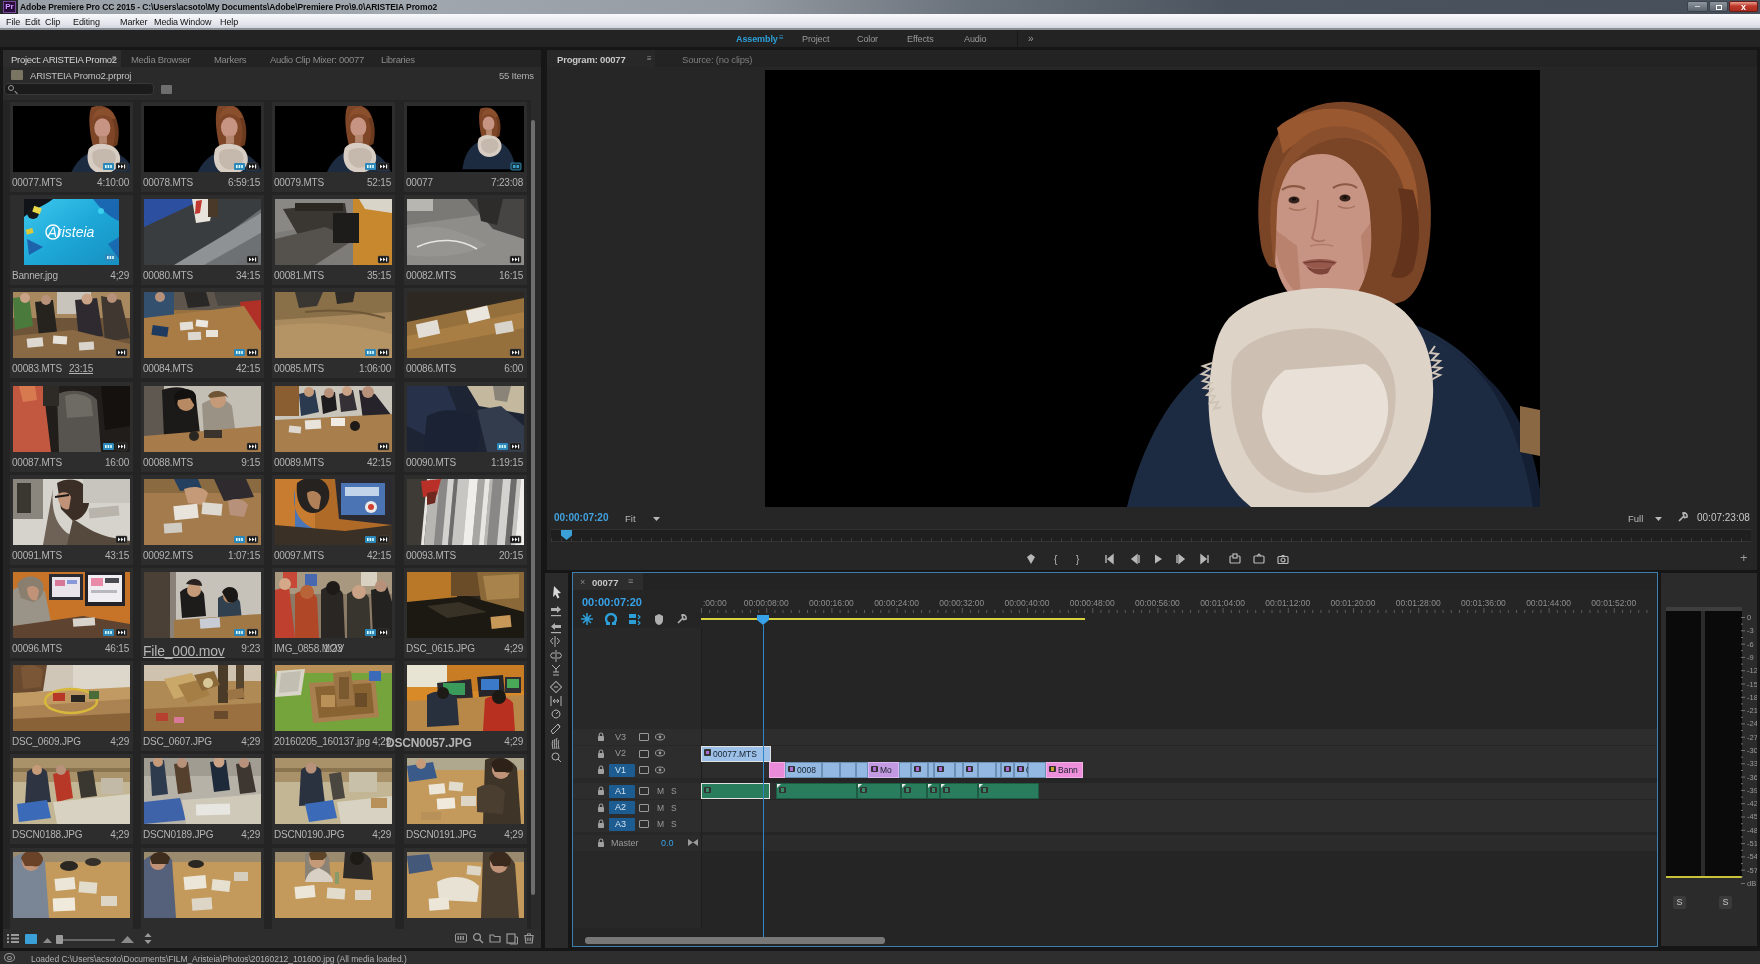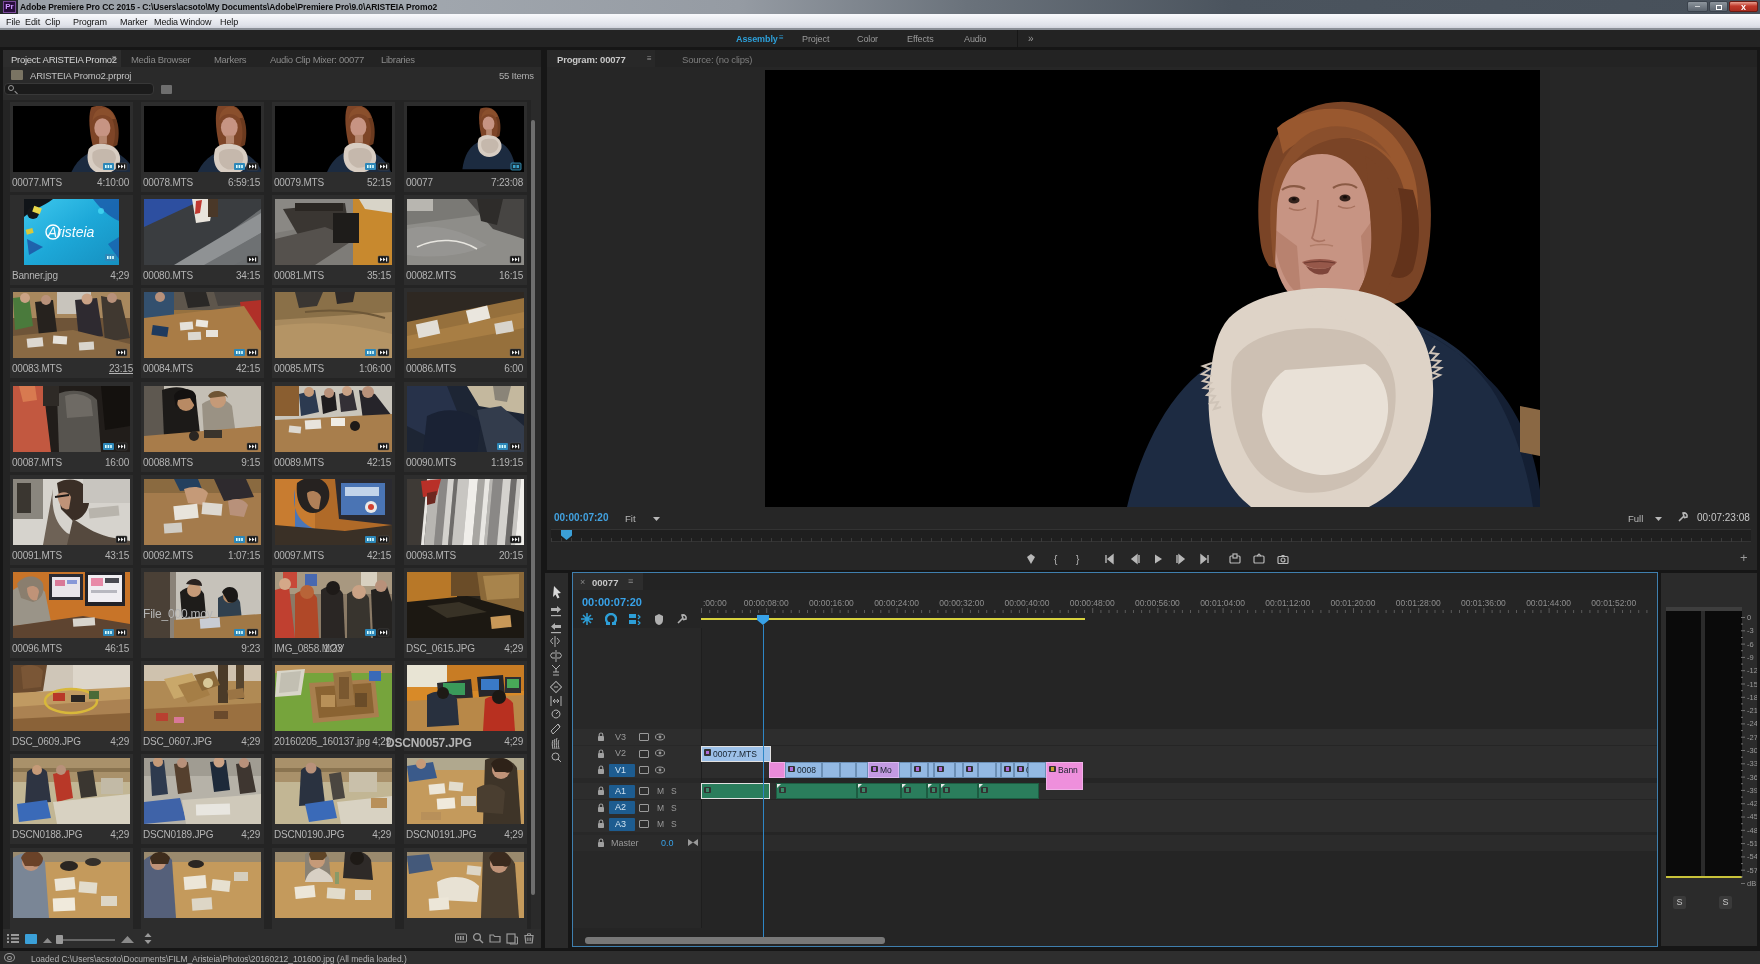--- a/index.html
+++ b/index.html
@@ -12,21 +12,21 @@
 <div class="abs" style="left:1687px;top:1px;width:21px;height:11px;background:linear-gradient(#8d959d,#5a636d);border:1px solid #3a424c;border-radius:2px;color:#fff;font-size:9px;text-align:center;line-height:8px;">–</div>
 <div class="abs" style="left:1709px;top:1px;width:19px;height:11px;background:linear-gradient(#8d959d,#5a636d);border:1px solid #3a424c;border-radius:2px;">
       <div style="position:absolute;left:6px;top:2.5px;width:6px;height:5px;border:1px solid #fff;"></div>
     </div>
 <div class="abs" style="left:1729px;top:1px;width:29px;height:11px;background:linear-gradient(#e8a091,#c0392b 45%,#a82b1e);border:1px solid #6a1a12;border-radius:2px;color:#fff;font-size:9px;font-weight:bold;text-align:center;line-height:10px;">x</div>
 </div>
 <div class="abs" style="left:0;top:14px;width:1760px;height:14px;background:linear-gradient(#f8f9fc,#dfe2e9 80%,#d2d5dd);">
 <div class="abs txt" style="left:6px;top:2.5px;font-size:9px;color:#111;letter-spacing:-0.1px;">File</div>
 <div class="abs txt" style="left:25px;top:2.5px;font-size:9px;color:#111;letter-spacing:-0.1px;">Edit</div>
 <div class="abs txt" style="left:45px;top:2.5px;font-size:9px;color:#111;letter-spacing:-0.1px;">Clip</div>
-<div class="abs txt" style="left:73px;top:2.5px;font-size:9px;color:#111;letter-spacing:-0.1px;">Program</div>
+<div class="abs txt" style="left:73px;top:2.5px;font-size:9px;color:#111;letter-spacing:-0.1px;">Editing</div>
 <div class="abs txt" style="left:120px;top:2.5px;font-size:9px;color:#111;letter-spacing:-0.1px;">Marker</div>
 <div class="abs txt" style="left:154px;top:2.5px;font-size:9px;color:#111;letter-spacing:-0.1px;">Media</div>
 <div class="abs txt" style="left:180px;top:3px;font-size:9px;color:#111;letter-spacing:-0.1px;">Window</div>
 <div class="abs txt" style="left:220px;top:2.5px;font-size:9px;color:#111;letter-spacing:-0.1px;">Help</div>
 </div>
 <div class="abs" style="left:0;top:28px;width:1760px;height:2px;background:#8a8f96;"></div>
 <div class="abs" style="left:0;top:30px;width:1760px;height:17px;background:#232323;">
 <div class="abs txt" style="left:736px;top:4px;font-size:9px;color:#2d9fd8;font-weight:bold;letter-spacing:-0.1px;">Assembly</div>
 <div class="abs txt" style="left:802px;top:4px;font-size:9px;color:#9a9a9a;font-weight:normal;letter-spacing:-0.1px;">Project</div>
 <div class="abs txt" style="left:857px;top:4px;font-size:9px;color:#9a9a9a;font-weight:normal;letter-spacing:-0.1px;">Color</div>
@@ -279,21 +279,21 @@
       <rect x="66" y="50" width="15" height="8" fill="#d8d4cc" transform="rotate(-4 73 54)"></rect>
       <g>
         <rect x="103" y="57" width="11" height="7" rx="1" fill="#161616" stroke="#555" stroke-width="0.5"></rect>
         <path d="M105 58.5 l2.5 2 -2.5 2z" fill="#eee"></path>
         <path d="M108 58.5 l2.5 2 -2.5 2z" fill="#eee"></path>
         <rect x="111" y="58.5" width="1.2" height="4" fill="#eee"></rect>
       </g>
     </svg>
   </div>
 <div class="abs txt" style="left:12px;top:363px;font-size:10px;color:#b4b4b4;letter-spacing:-0.2px;">00083.MTS</div>
-<div class="abs txt" style="left:17px;top:363px;width:116px;text-align:right;font-size:10px;color:#b4b4b4;letter-spacing:-0.2px;text-decoration:underline;">23:15</div>
+<div class="abs txt" style="left:23px;top:363px;width:116px;text-align:center;font-size:10px;color:#b4b4b4;letter-spacing:-0.2px;text-decoration:underline;">23:15</div>
 <div class="abs" style="left:141px;top:288px;width:123px;height:90px;background:#2d2d2d;"></div>
 <div class="abs" style="left:144px;top:292px;width:117px;height:66px;">
     <svg width="117" height="66" viewBox="0 0 117 66" style="">
       <rect width="117" height="66" fill="#96713f"></rect>
       <rect width="117" height="18" fill="#5e564c"></rect>
       <rect x="0" y="0" width="30" height="26" fill="#33506e"></rect>
       <circle cx="16" cy="5" r="5" fill="#b8917a"></circle>
       <path d="M40 0 L62 0 L66 14 L44 16 Z" fill="#2a2826"></path>
       <path d="M70 0 L117 0 L117 12 L74 14 Z" fill="#484440"></path>
       <path d="M96 10 L117 8 L117 38 L100 40 Z" fill="#b03028"></path>
@@ -634,21 +634,21 @@
         <rect x="97.2" y="59" width="1.6" height="3" fill="#dff"></rect>
       </g>
       <g>
         <rect x="103" y="57" width="11" height="7" rx="1" fill="#161616" stroke="#555" stroke-width="0.5"></rect>
         <path d="M105 58.5 l2.5 2 -2.5 2z" fill="#eee"></path>
         <path d="M108 58.5 l2.5 2 -2.5 2z" fill="#eee"></path>
         <rect x="111" y="58.5" width="1.2" height="4" fill="#eee"></rect>
       </g>
     </svg>
   </div>
-<div class="abs txt" style="left:143px;top:607px;font-size:12px;color:#b4b4b4;letter-spacing:-0.2px;">File_000.mov</div>
+<div class="abs txt" style="left:143px;top:643px;font-size:14px;color:#b4b4b4;letter-spacing:-0.2px;text-decoration:underline;">File_000.mov</div>
 <div class="abs txt" style="left:144px;top:643px;width:116px;text-align:right;font-size:10px;color:#b4b4b4;letter-spacing:-0.2px;">9:23</div>
 <div class="abs" style="left:272px;top:568px;width:123px;height:90px;background:#2d2d2d;"></div>
 <div class="abs" style="left:275px;top:572px;width:117px;height:66px;">
     <svg width="117" height="66" viewBox="0 0 117 66" style="">
       <rect width="117" height="66" fill="#8a7a66"></rect>
       <rect width="117" height="22" fill="#a89880"></rect>
       <rect x="8" y="0" width="14" height="16" fill="#c84838"></rect>
       <rect x="30" y="2" width="12" height="12" fill="#4868b0"></rect>
       <rect x="86" y="0" width="16" height="14" fill="#d8d0c0"></rect>
       <path d="M0 18 L14 14 L20 66 L0 66 Z" fill="#c04030"></path>
@@ -1594,21 +1594,21 @@
         <div style="position:absolute;left:1.5px;top:1.5px;width:3.5px;height:3.5px;background:#b06ad8;"></div>
       </div>
     </div>
 <div class="abs" style="left:441px;top:189px;width:14px;height:16px;background:#93b9e3;border:1px solid #6b8fb5;">
       <div class="abs" style="left:2px;top:2.5px;width:6.5px;height:6.5px;background:#333;border-radius:1px;">
         <div style="position:absolute;left:1.5px;top:1.5px;width:3.5px;height:3.5px;background:#b06ad8;"></div>
       </div>
       <div class="abs txt" style="left:11px;top:2px;font-size:8.5px;color:#16202a;">000</div>
     </div>
 <div class="abs" style="left:455px;top:189px;width:18px;height:16px;background:#93b9e3;border:1px solid #6b8fb5;"></div>
-<div class="abs" style="left:473px;top:189px;width:37px;height:28px;background:#ee8fdc;border:1px solid #f0b0e8;">
+<div class="abs" style="left:473px;top:189px;width:37px;height:16px;background:#ee8fdc;border:1px solid #f0b0e8;">
       <div class="abs" style="left:2px;top:2.5px;width:6.5px;height:6.5px;background:#333;border-radius:1px;">
         <div style="position:absolute;left:1.5px;top:1.5px;width:3.5px;height:3.5px;background:#c8a030;"></div>
       </div>
       <div class="abs txt" style="left:11px;top:2px;font-size:8.5px;color:#16202a;">Bann</div>
     </div>
 <div class="abs" style="left:128px;top:210px;width:69px;height:16px;background:#2a7d5c;border:1px solid #e2e2e2;">
       <div class="abs" style="left:2px;top:2.5px;width:6.5px;height:6.5px;background:#333;border-radius:1px;">
         <div style="position:absolute;left:1.5px;top:1.5px;width:3.5px;height:3.5px;background:#3a8a68;"></div>
       </div>
     </div>

